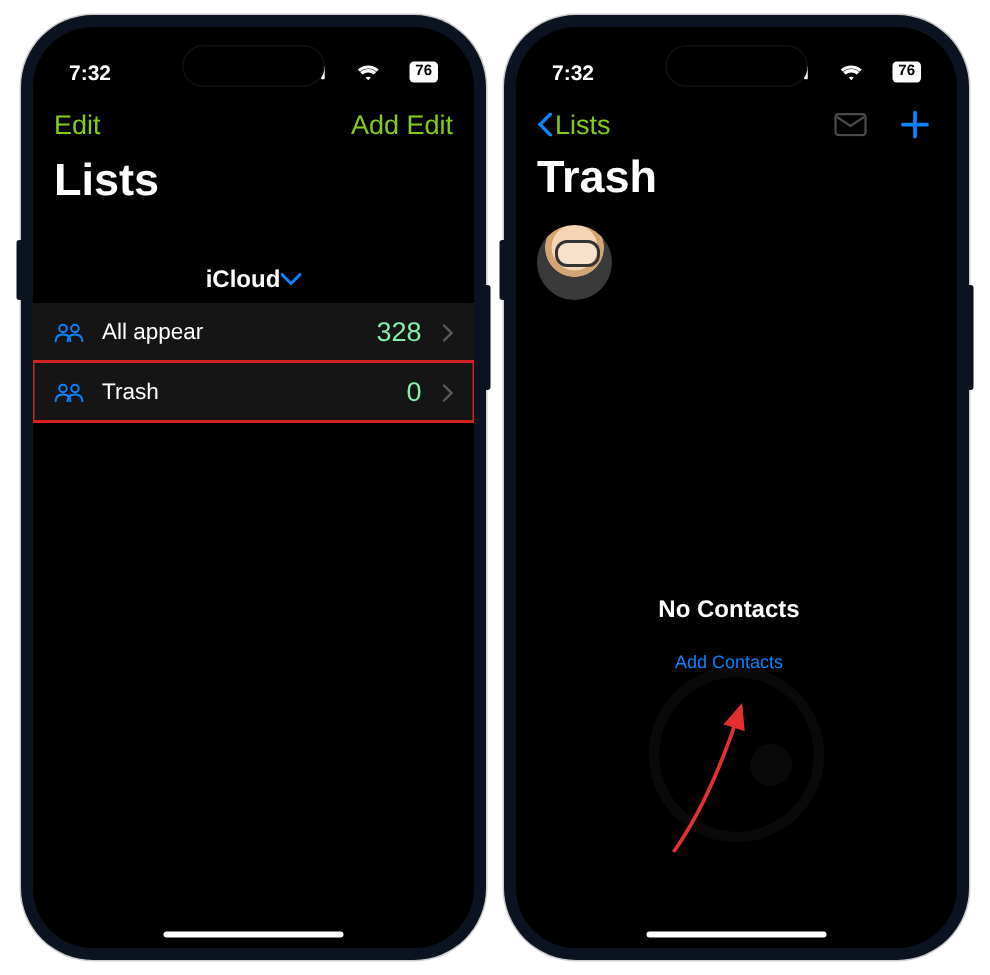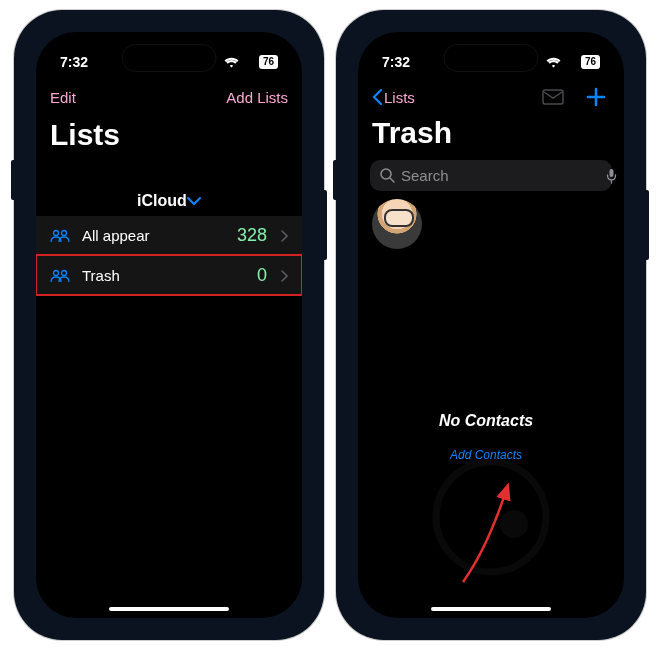--- a/index.html
+++ b/index.html
@@ -13,21 +13,21 @@
     }
     .phones-container {
       display: flex;
       gap: 12px;
     }
     .phone {
       width: 310px;
       height: 630px;
       background: #0b1320;
       border-radius: 48px;
-      padding: 22px;
+      padding: 8px;
       position: relative;
       box-shadow: 0 0 0 1px rgba(0,0,0,0.2);
     }
     .phone::before {
       content: '';
       position: absolute;
       left: -3px;
       top: 150px;
       width: 3px;
       height: 40px;
@@ -93,22 +93,22 @@
       line-height: 1;
     }
     .nav-bar {
       display: flex;
       justify-content: space-between;
       align-items: center;
       padding: 8px 14px;
       height: 38px;
     }
     .nav-link {
-      color: #f9a8d4;
-      font-size: 15px;
+      color: #84cc16;
+      font-size: 18px;
       display: flex;
       align-items: center;
       gap: 2px;
     }
     .nav-right {
       display: flex;
       align-items: center;
       gap: 22px;
       padding-right: 4px;
     }
@@ -185,21 +185,20 @@
       width: 26px; height: 14px;
       border: 2px solid #333;
       border-radius: 8px;
       background: rgba(255,255,255,0.3);
     }
     .empty-state {
       position: absolute;
       top: 380px;
       left: 0; right: 10px;
       text-align: center;
-      font-style: italic;
     }
     .empty-title { font-size: 16px; font-weight: 600; }
     .empty-sub { font-size: 11px; color: #8e8e93; margin-top: 2px; }
     .empty-link { font-size: 12px; color: #0a84ff; margin-top: 18px; display: inline-block; }
     .home-indicator {
       position: absolute;
       bottom: 7px;
       left: 50%;
       transform: translateX(-50%);
       width: 120px;
@@ -249,21 +248,21 @@
             <svg width="15" height="11" viewBox="0 0 15 11">
                 <path d="M7.5 10.5 L9.2 8.7 C8.3 7.9 6.7 7.9 5.8 8.7 Z M3.8 6.7 C5.9 4.8 9.1 4.8 11.2 6.7 L12.8 5.1 C9.9 2.3 5.1 2.3 2.2 5.1 Z M0.5 3.4 C4.4 -0.3 10.6 -0.3 14.5 3.4 L13 4.9 C9.9 2 5.1 2 2 4.9 Z" fill="#fff"></path>
               </svg>
           </span>
           <span class="battery">76</span>
         </span>
       </div>
 
       <div class="nav-bar">
         <span class="nav-link">Edit</span>
-        <span class="nav-link">Add Lists</span>
+        <span class="nav-link">Add Edit</span>
       </div>
 
       <h1 class="page-title">Lists</h1>
 
       <div class="section-spacer"></div>
 
       <div class="section-header">
         <span>iCloud</span>
         <span class="chevron-down">
           <svg width="14" height="9" viewBox="0 0 14 9">
@@ -351,35 +350,20 @@
           <span class="plus-icon">
             <svg width="20" height="20" viewBox="0 0 20 20">
                 <path d="M10 2 L10 18 M2 10 L18 10" stroke="#0a84ff" stroke-width="2.5" stroke-linecap="round"></path>
               </svg>
           </span>
         </span>
       </div>
 
       <h1 class="page-title-sm">Trash</h1>
 
-      <div class="search-bar">
-        <span class="search-icon">
-          <svg width="15" height="15" viewBox="0 0 15 15">
-              <circle cx="6" cy="6" r="5" fill="none" stroke="#8e8e93" stroke-width="1.5"></circle>
-              <path d="M10 10 L14 14" stroke="#8e8e93" stroke-width="1.5" stroke-linecap="round"></path>
-            </svg>
-        </span>
-        <input class="search-input" placeholder="Search" style="">
-        <span class="mic-icon">
-          <svg width="11" height="16" viewBox="0 0 11 16">
-              <rect x="3.5" y="1" width="4" height="8" rx="2" fill="#8e8e93"></rect>
-              <path d="M1.5 7 Q1.5 12 5.5 12 Q9.5 12 9.5 7 M5.5 12 L5.5 15" fill="none" stroke="#8e8e93" stroke-width="1.3" stroke-linecap="round"></path>
-            </svg>
-        </span>
-      </div>
 
       <div class="avatar"></div>
 
       <div class="watermark">
         <svg width="130" height="130" viewBox="0 0 130 130">
             <circle cx="65" cy="65" r="55" fill="none" stroke="#333" stroke-width="7"></circle>
             <circle cx="88" cy="72" r="14" fill="#333"></circle>
           </svg>
       </div>
 

